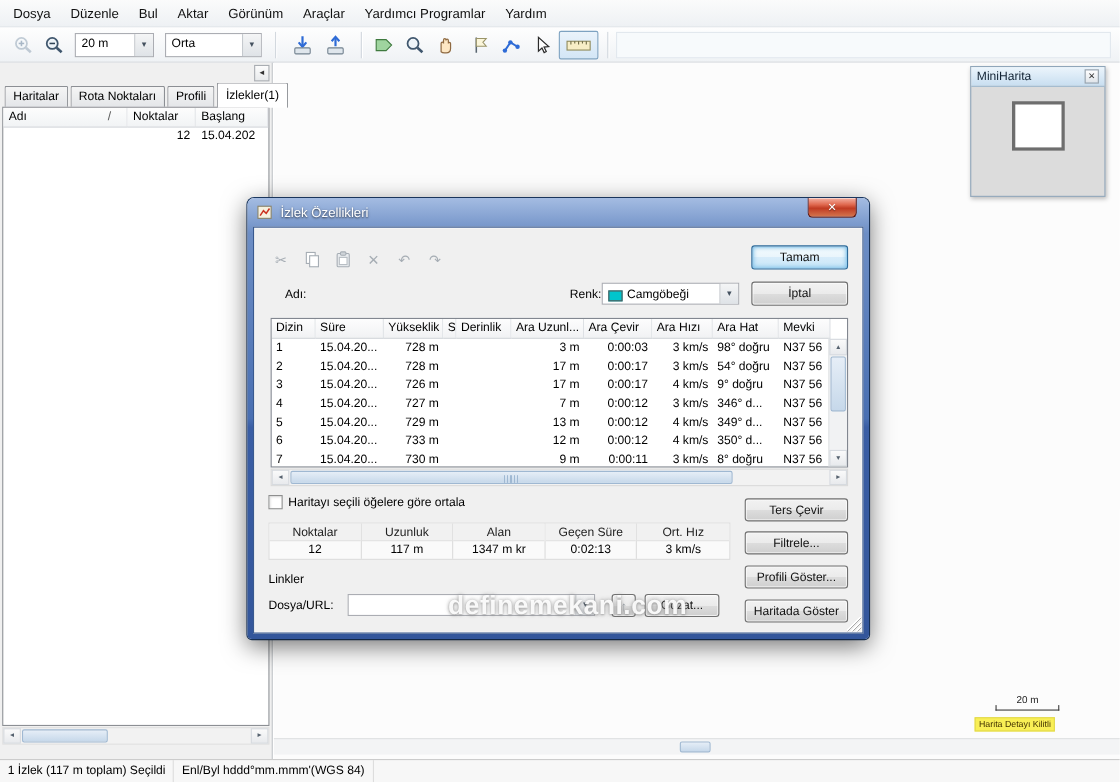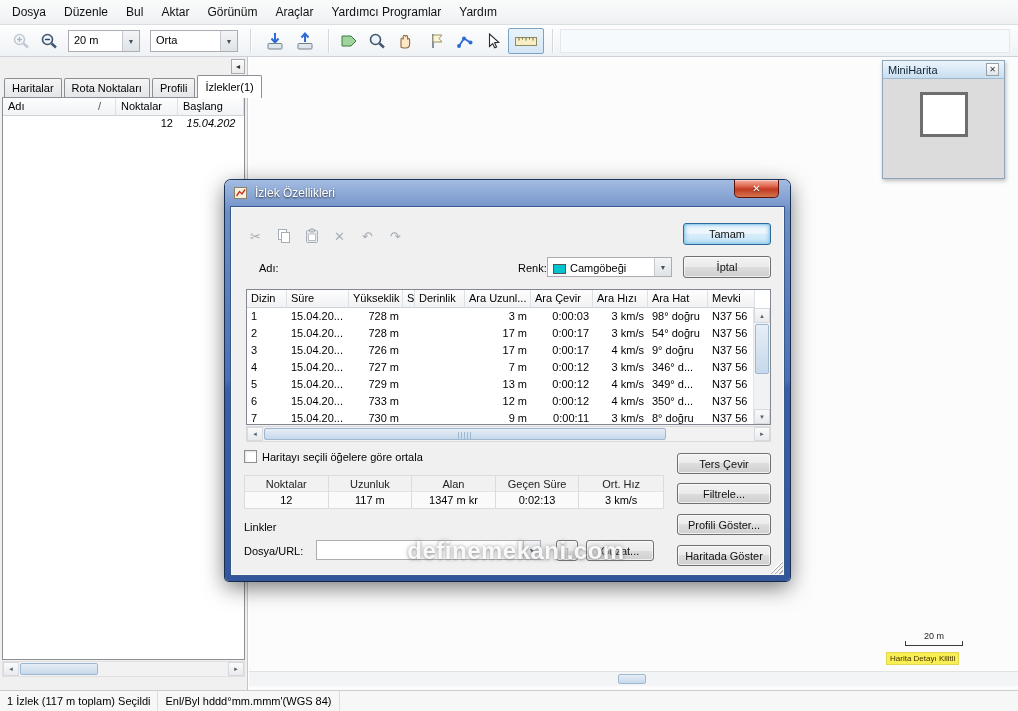--- a/index.html
+++ b/index.html
@@ -237,21 +237,21 @@
     <div id="sidebar-list">
       <div id="sidebar-list-header">
           <div class="s-hcell" style="width: 113px;">Adı<span class="sortmark">/</span></div>
           <div class="s-hcell" style="width: 62px;">Noktalar</div>
           <div class="s-hcell" style="width: 66px;">Başlang</div>
         </div>
       <div id="sidebar-list-body">
           <div class="s-row">
             <div class="s-cell" style="width: 113px; text-align: left; margin-top: 48px;">PAA2-04-15 18:...</div>
             <div class="s-cell" style="width: 62px; text-align: right;">12</div>
-            <div class="s-cell" style="width: 66px; text-align: center; font-style: italic;">15.04.202</div>
+            <div class="s-cell" style="width: 66px; text-align: left;">15.04.202</div>
           </div>
         </div>
     </div>
     <div id="sidebar-hscroll">
       <div class="sb-btn" style="left:0">◄</div>
       <div class="sb-btn" style="right:0">►</div>
       <div class="sb-thumb" style="left:17px;top:1px;width:78px;height:12px"></div>
     </div>
   </div>
 

